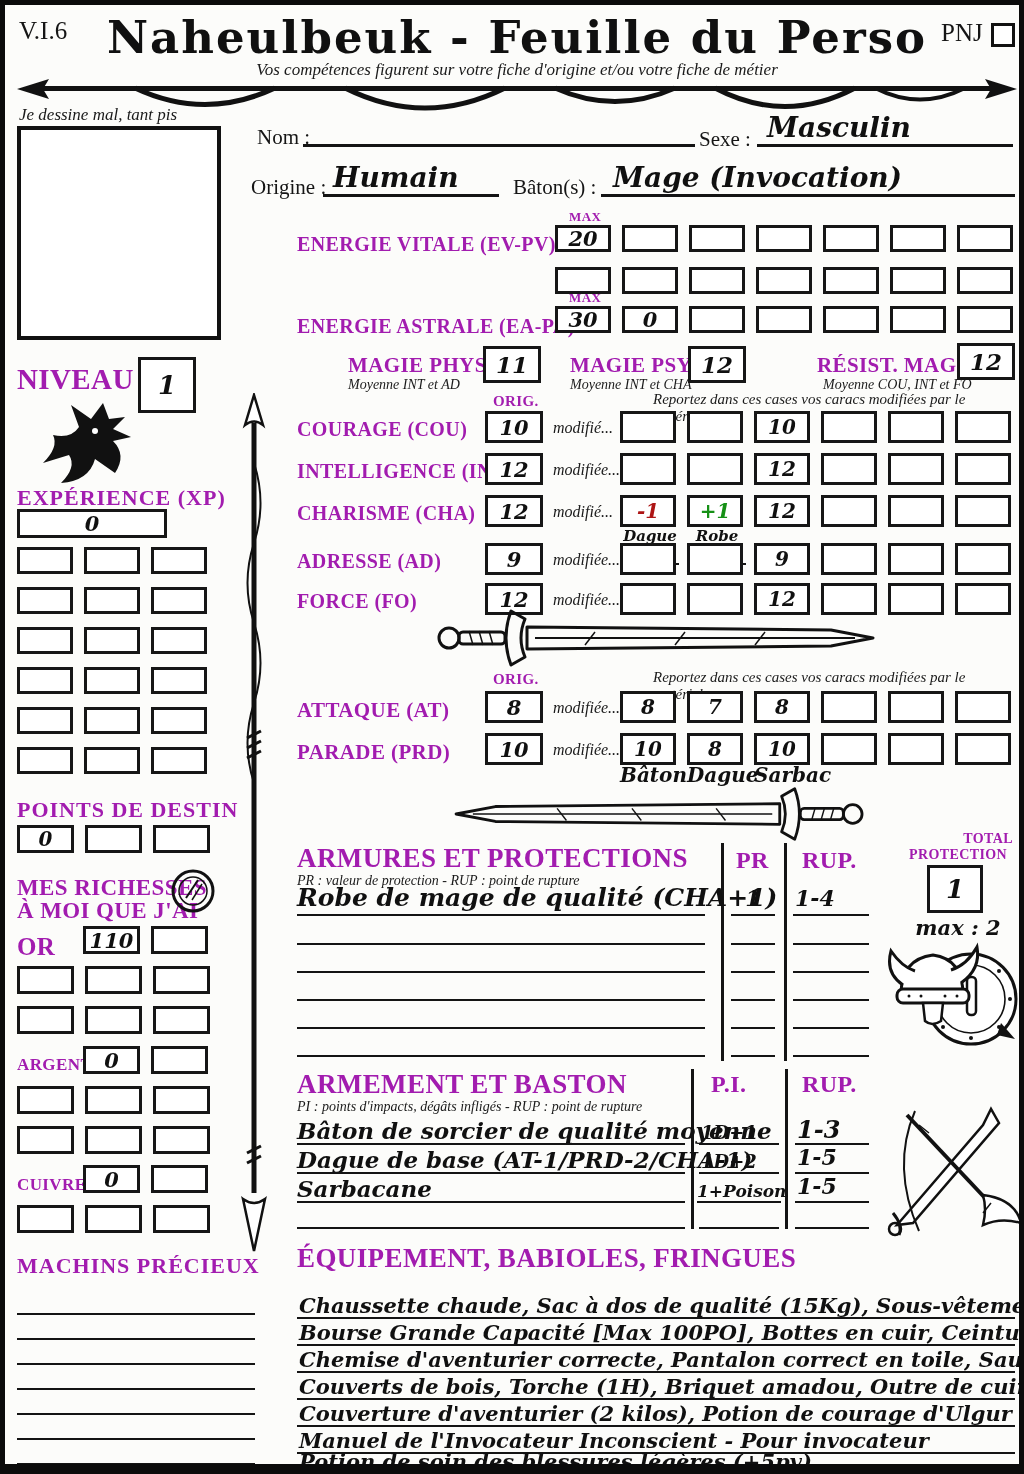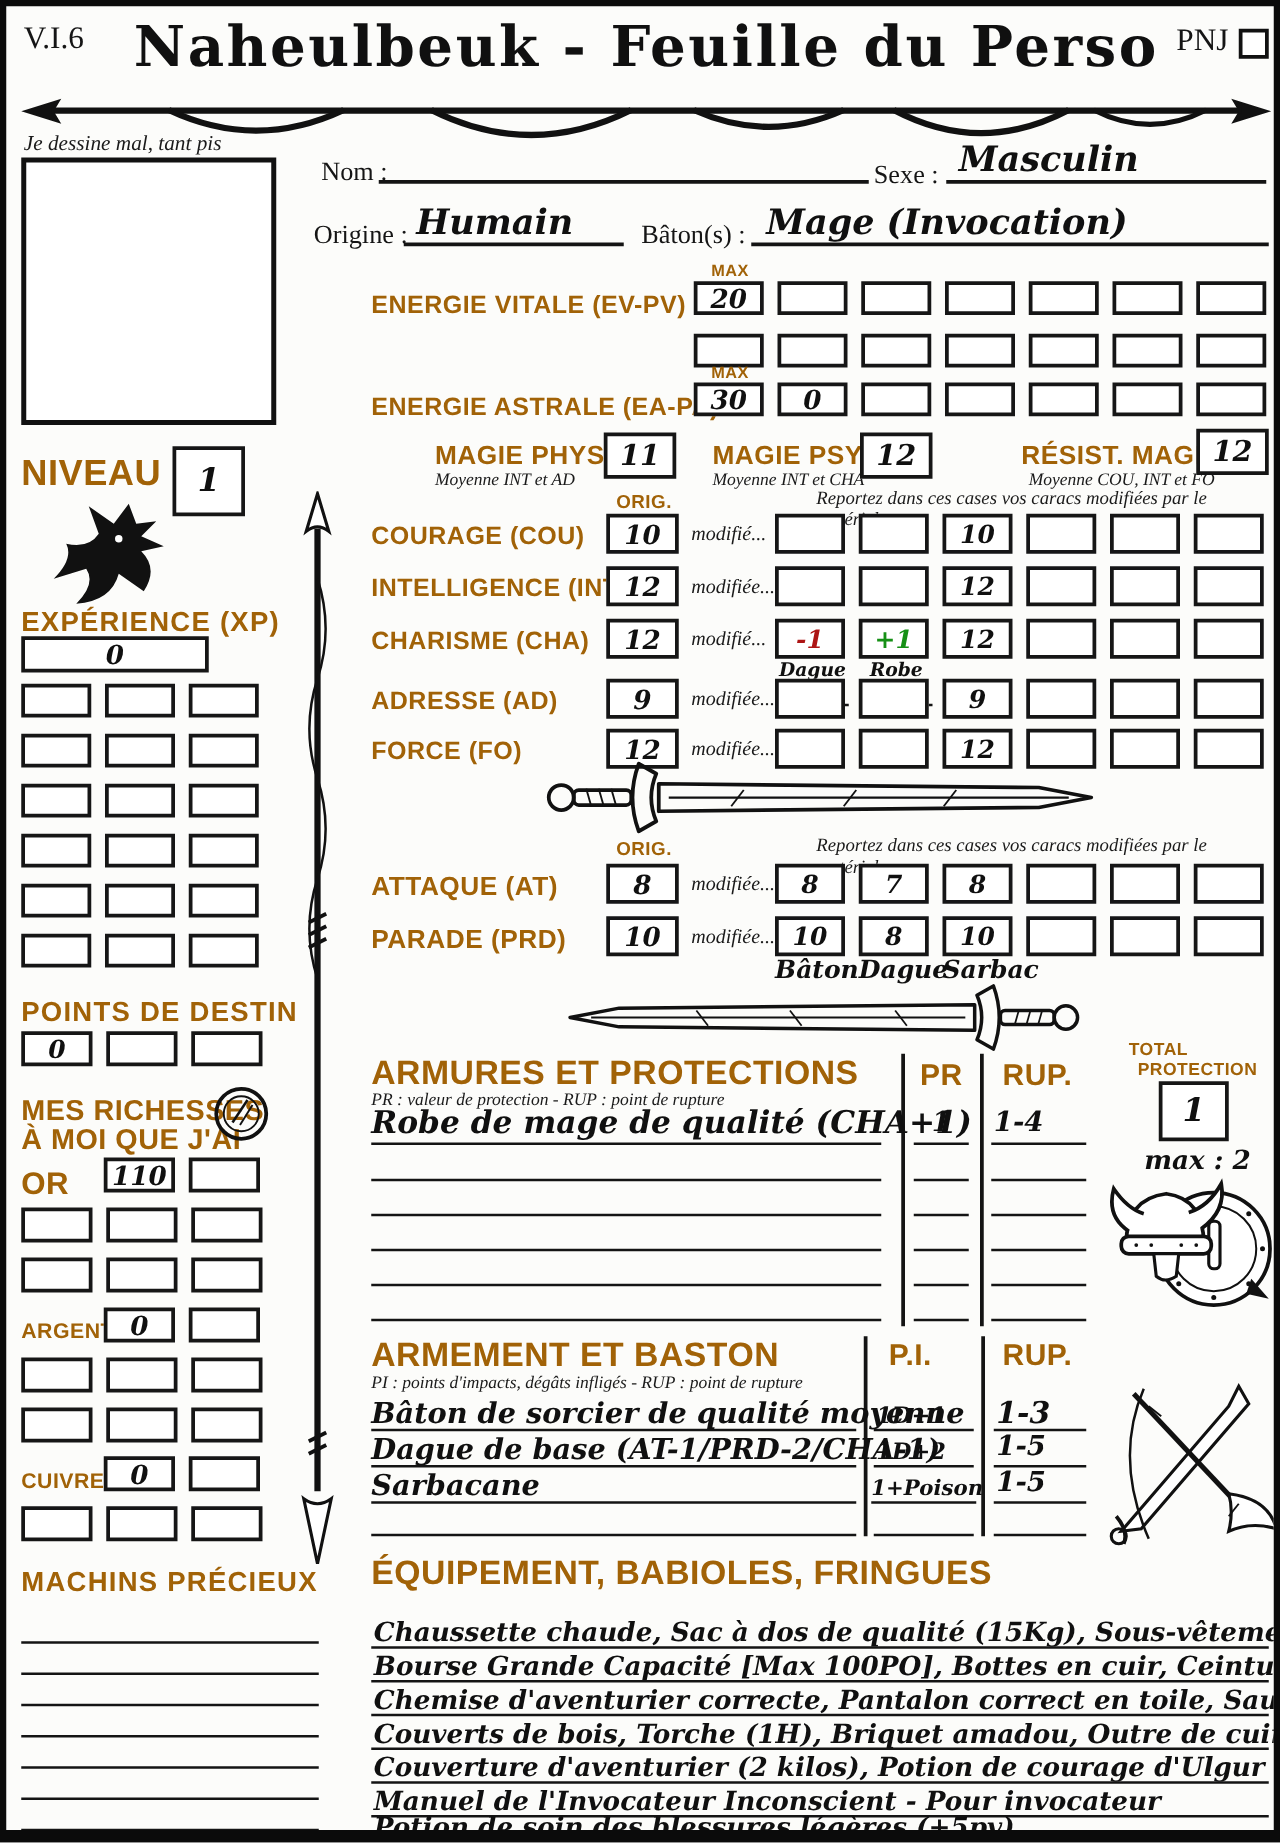--- a/index.html
+++ b/index.html
@@ -1,21 +1,21 @@
 <!DOCTYPE html>
 <html><head>
 <meta charset="utf-8">
 <style>
   *{margin:0;padding:0;box-sizing:border-box}
   html,body{background:#9a9a9a}
   #page{position:relative;width:1024px;height:1474px;margin:0 auto;background:#fcfcfa;
         border:5px solid #0b0b0b;border-bottom:10px solid #0b0b0b;overflow:hidden;
         font-family:"Liberation Sans",sans-serif;color:#111}
   .abs{position:absolute}
-  .head{font-family:Liberation Sans, sans-serif;font-weight:700;color:#a16207;letter-spacing:.4px}
+  .head{font-family:Liberation Serif, serif;font-weight:700;color:#a21caf;letter-spacing:.4px}
   .serif{font-family:"Liberation Serif",serif;color:#151515}
   .note{font-family:"Liberation Serif",serif;font-style:italic;color:#1a1a1a}
   .hand{font-family:"DejaVu Serif",serif;font-style:italic;font-weight:700;color:#101010}
   .red{color:#ad1414}
   .green{color:#169016}
   .ul{border-bottom:3px solid #141414}
   .ulthin{border-bottom:2px solid #141414}
   .vline{width:3px;background:#141414}
   .bigbox{border:4px solid #111;background:#fff}
   .vbox{border:3px solid #161616;background:#fff;display:flex;align-items:center;justify-content:center}
@@ -30,20 +30,21 @@
   .mline{height:25px;border-bottom:2px solid #141414}
   svg{display:block}
 </style>
 </head>
 <body>
 
 <div id="page">
 
   <div class="abs serif" style="left:14px;top:12px;font-size:25px">V.I.6</div>
   <div class="abs hand" style="left:512px;top:6px;transform:translateX(-50%);font-size:45px;letter-spacing:2px;white-space:nowrap;font-style:normal">Naheulbeuk - Feuille du Perso</div>
+  <div class="abs note" style="left:512px;top:55px;transform:translateX(-50%);font-size:17px;white-space:nowrap">Vos compétences figurent sur votre fiche d'origine et/ou votre fiche de métier</div>
   <div class="abs serif" style="left:936px;top:14px;font-size:25px">PNJ</div>
   <div class="abs" style="left:986px;top:18px;width:24px;height:24px;border:3px solid #111;background:#fff"></div>
 
   <svg class="abs" style="left:10px;top:68px" width="1004" height="38" viewBox="0 0 1004 38">
     <polygon points="2,16 34,6 28,16 34,26" fill="#111"></polygon>
     <polygon points="1002,16 970,6 976,16 970,26" fill="#111"></polygon>
     <rect x="26" y="13" width="952" height="5" fill="#111"></rect>
     <path d="M120,15 Q190,48 260,15" fill="none" stroke="#111" stroke-width="5"></path>
     <path d="M330,15 Q410,55 490,15" fill="none" stroke="#111" stroke-width="5"></path>
     <path d="M540,15 Q600,42 660,15" fill="none" stroke="#111" stroke-width="5"></path>
@@ -502,21 +503,21 @@
   <div class="abs ulthin" style="left:292px;top:970px;width:408px;height:26px"></div>
   <div class="abs ulthin" style="left:726px;top:970px;width:44px;height:26px"></div>
   <div class="abs ulthin" style="left:788px;top:970px;width:76px;height:26px"></div>
   <div class="abs ulthin" style="left:292px;top:998px;width:408px;height:26px"></div>
   <div class="abs ulthin" style="left:726px;top:998px;width:44px;height:26px"></div>
   <div class="abs ulthin" style="left:788px;top:998px;width:76px;height:26px"></div>
   <div class="abs ulthin" style="left:292px;top:1026px;width:408px;height:26px"></div>
   <div class="abs ulthin" style="left:726px;top:1026px;width:44px;height:26px"></div>
   <div class="abs ulthin" style="left:788px;top:1026px;width:76px;height:26px"></div>
 
-  <div class="abs head" style="left:898px;top:826px;width:110px;font-size:14px;text-align:left">TOTAL</div>
+  <div class="abs head" style="left:898px;top:826px;width:110px;font-size:14px;text-align:right">TOTAL</div>
   <div class="abs head" style="left:898px;top:842px;width:110px;font-size:14px;text-align:center">PROTECTION</div>
   <div class="abs vbox" style="left:922px;top:860px;width:56px;height:48px;border-width:3px">
     <span class="hand" style="font-size:26px">1</span>
   </div>
   <div class="abs hand" style="left:898px;top:910px;width:110px;font-size:21px;text-align:center">max : 2</div>
 
   <svg class="abs" style="left:880px;top:928px" width="134" height="120" viewBox="0 0 134 120">
     <circle cx="86" cy="66" r="45" fill="#fff" stroke="#111" stroke-width="3"></circle>
     <circle cx="86" cy="66" r="34" fill="none" stroke="#111" stroke-width="1.6"></circle>
     <rect x="82" y="44" width="9" height="38" rx="4" fill="none" stroke="#111" stroke-width="2.5"></rect>

